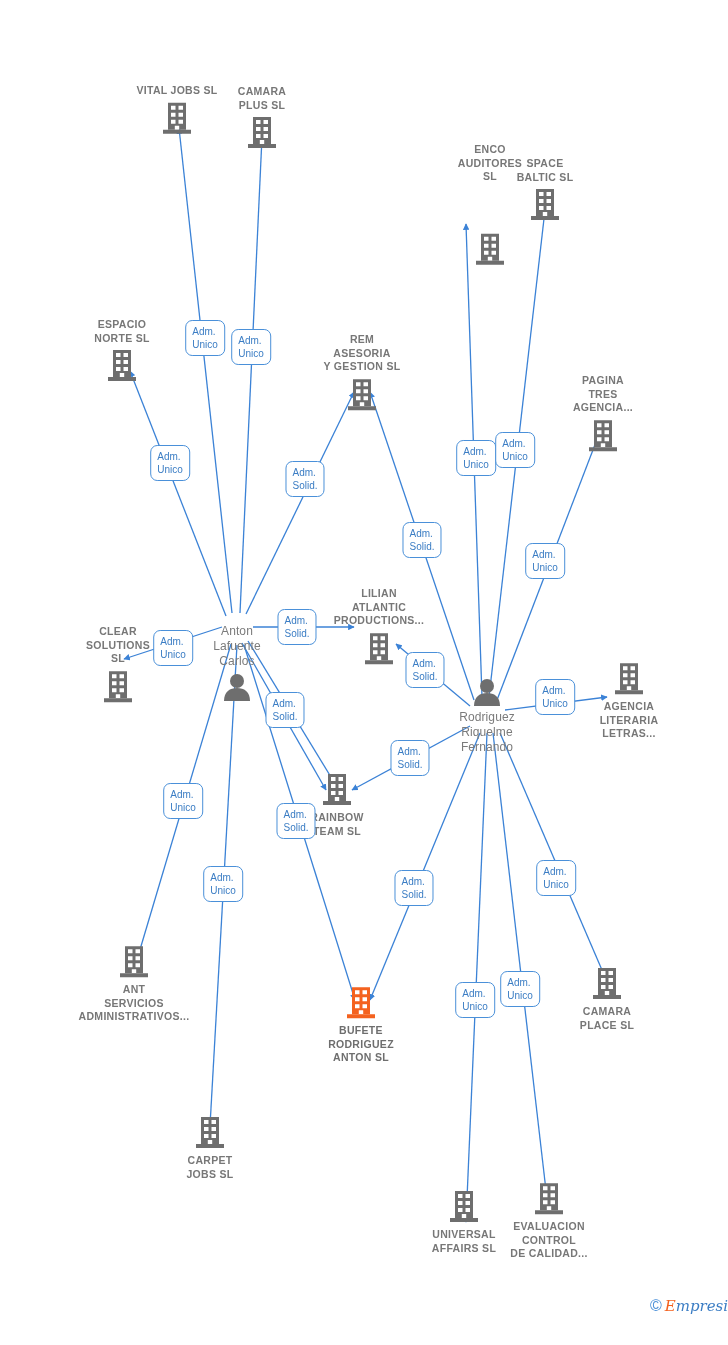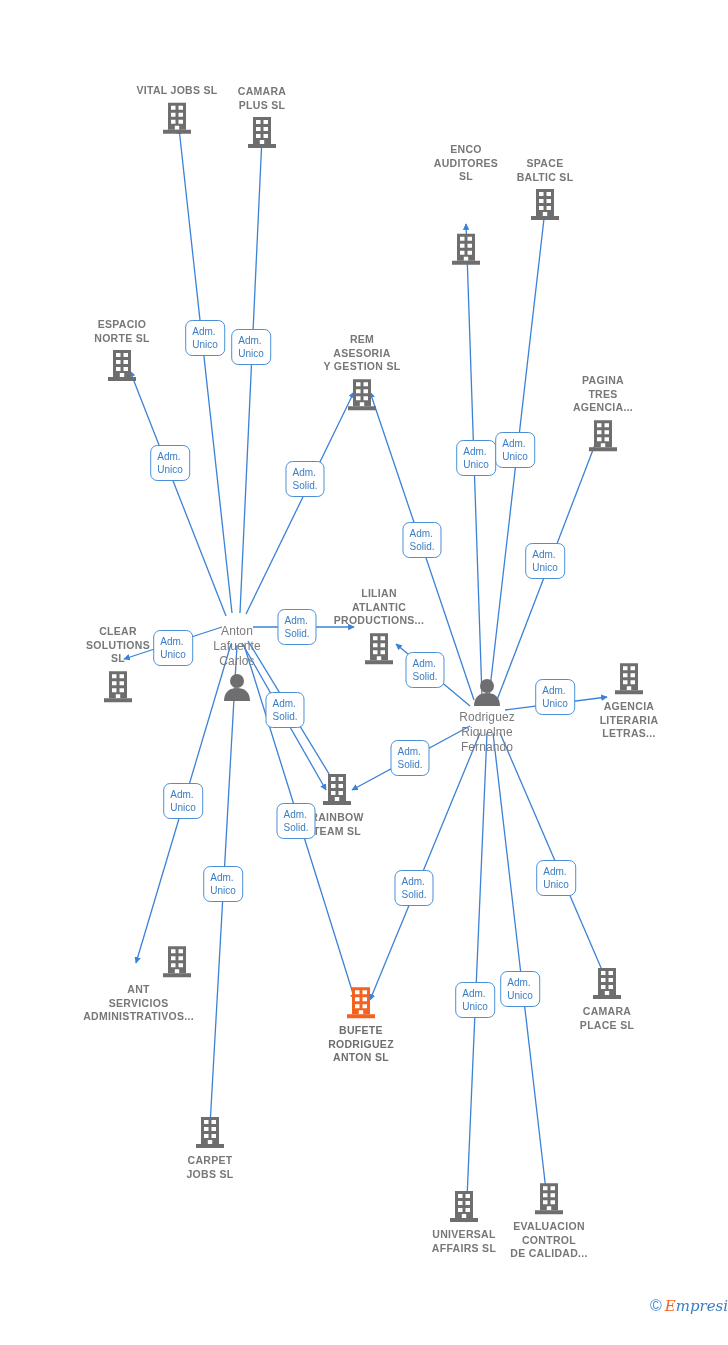--- a/index.html
+++ b/index.html
@@ -173,21 +173,21 @@
             <rect x="16.5" y="4" width="4.5" height="4" fill="#ffffff"></rect>
             <rect x="9" y="11" width="4.5" height="4" fill="#ffffff"></rect>
             <rect x="16.5" y="11" width="4.5" height="4" fill="#ffffff"></rect>
             <rect x="9" y="18" width="4.5" height="4" fill="#ffffff"></rect>
             <rect x="16.5" y="18" width="4.5" height="4" fill="#ffffff"></rect>
             <rect x="12.8" y="24" width="4.4" height="4" fill="#ffffff"></rect>
             <rect x="1" y="28" width="28" height="4" fill="#6e6e6e"></rect>
           </svg>
         </div>
       </div>
-      <div class="node company" style="left: 466px; top: 205px; gap: 45px;">
+      <div class="node company" style="left: 490px; top: 205px; gap: 45px;">
         <div class="node-label lbl-gap-top">ENCO
 AUDITORES
 SL</div>
         <div class="icon-wrap">
           <svg width="30" height="34" viewBox="0 0 30 34" aria-hidden="true">
             <rect x="6" y="1" width="18" height="27" fill="#6e6e6e"></rect>
             <rect x="9" y="4" width="4.5" height="4" fill="#ffffff"></rect>
             <rect x="16.5" y="4" width="4.5" height="4" fill="#ffffff"></rect>
             <rect x="9" y="11" width="4.5" height="4" fill="#ffffff"></rect>
             <rect x="16.5" y="11" width="4.5" height="4" fill="#ffffff"></rect>
@@ -354,21 +354,21 @@
             <rect x="16.5" y="11" width="4.5" height="4" fill="#ffffff"></rect>
             <rect x="9" y="18" width="4.5" height="4" fill="#ffffff"></rect>
             <rect x="16.5" y="18" width="4.5" height="4" fill="#ffffff"></rect>
             <rect x="12.8" y="24" width="4.4" height="4" fill="#ffffff"></rect>
             <rect x="1" y="28" width="28" height="4" fill="#6e6e6e"></rect>
           </svg>
         </div>
         <div class="node-label lbl-gap-bottom">RAINBOW
 TEAM  SL</div>
       </div>
-      <div class="node company" style="left: 134px; top: 984px; align-items: flex-end;">
+      <div class="node company" style="left: 134px; top: 984px;">
         <div class="icon-wrap">
           <svg width="30" height="34" viewBox="0 0 30 34" aria-hidden="true">
             <rect x="6" y="1" width="18" height="27" fill="#6e6e6e"></rect>
             <rect x="9" y="4" width="4.5" height="4" fill="#ffffff"></rect>
             <rect x="16.5" y="4" width="4.5" height="4" fill="#ffffff"></rect>
             <rect x="9" y="11" width="4.5" height="4" fill="#ffffff"></rect>
             <rect x="16.5" y="11" width="4.5" height="4" fill="#ffffff"></rect>
             <rect x="9" y="18" width="4.5" height="4" fill="#ffffff"></rect>
             <rect x="16.5" y="18" width="4.5" height="4" fill="#ffffff"></rect>
             <rect x="12.8" y="24" width="4.4" height="4" fill="#ffffff"></rect>

